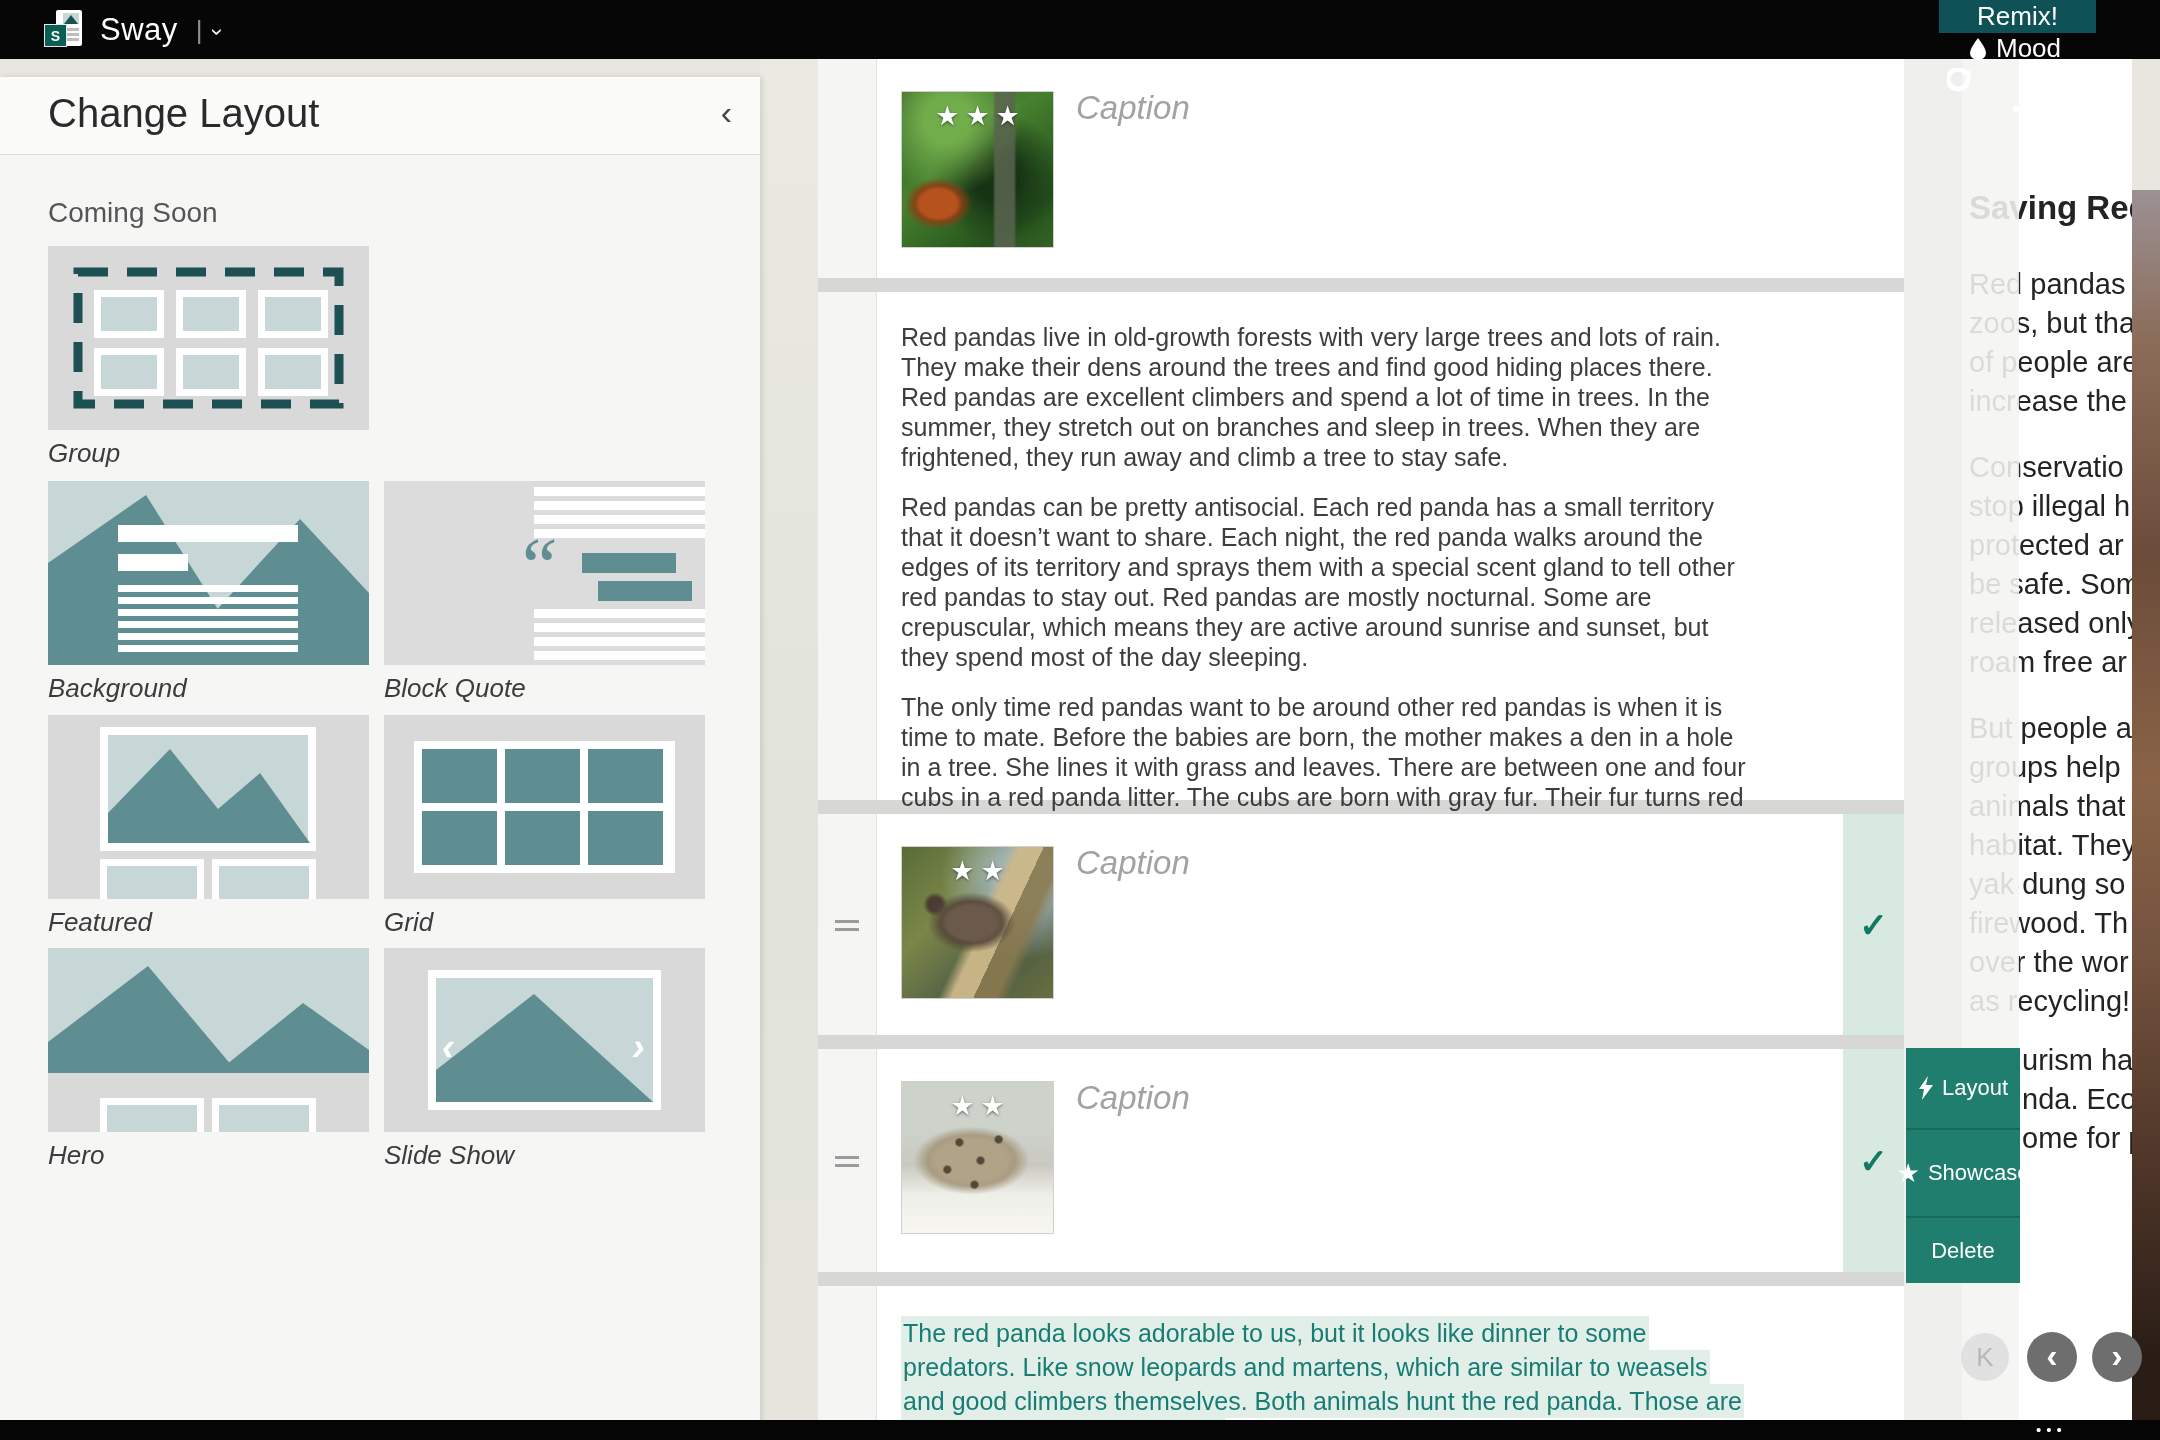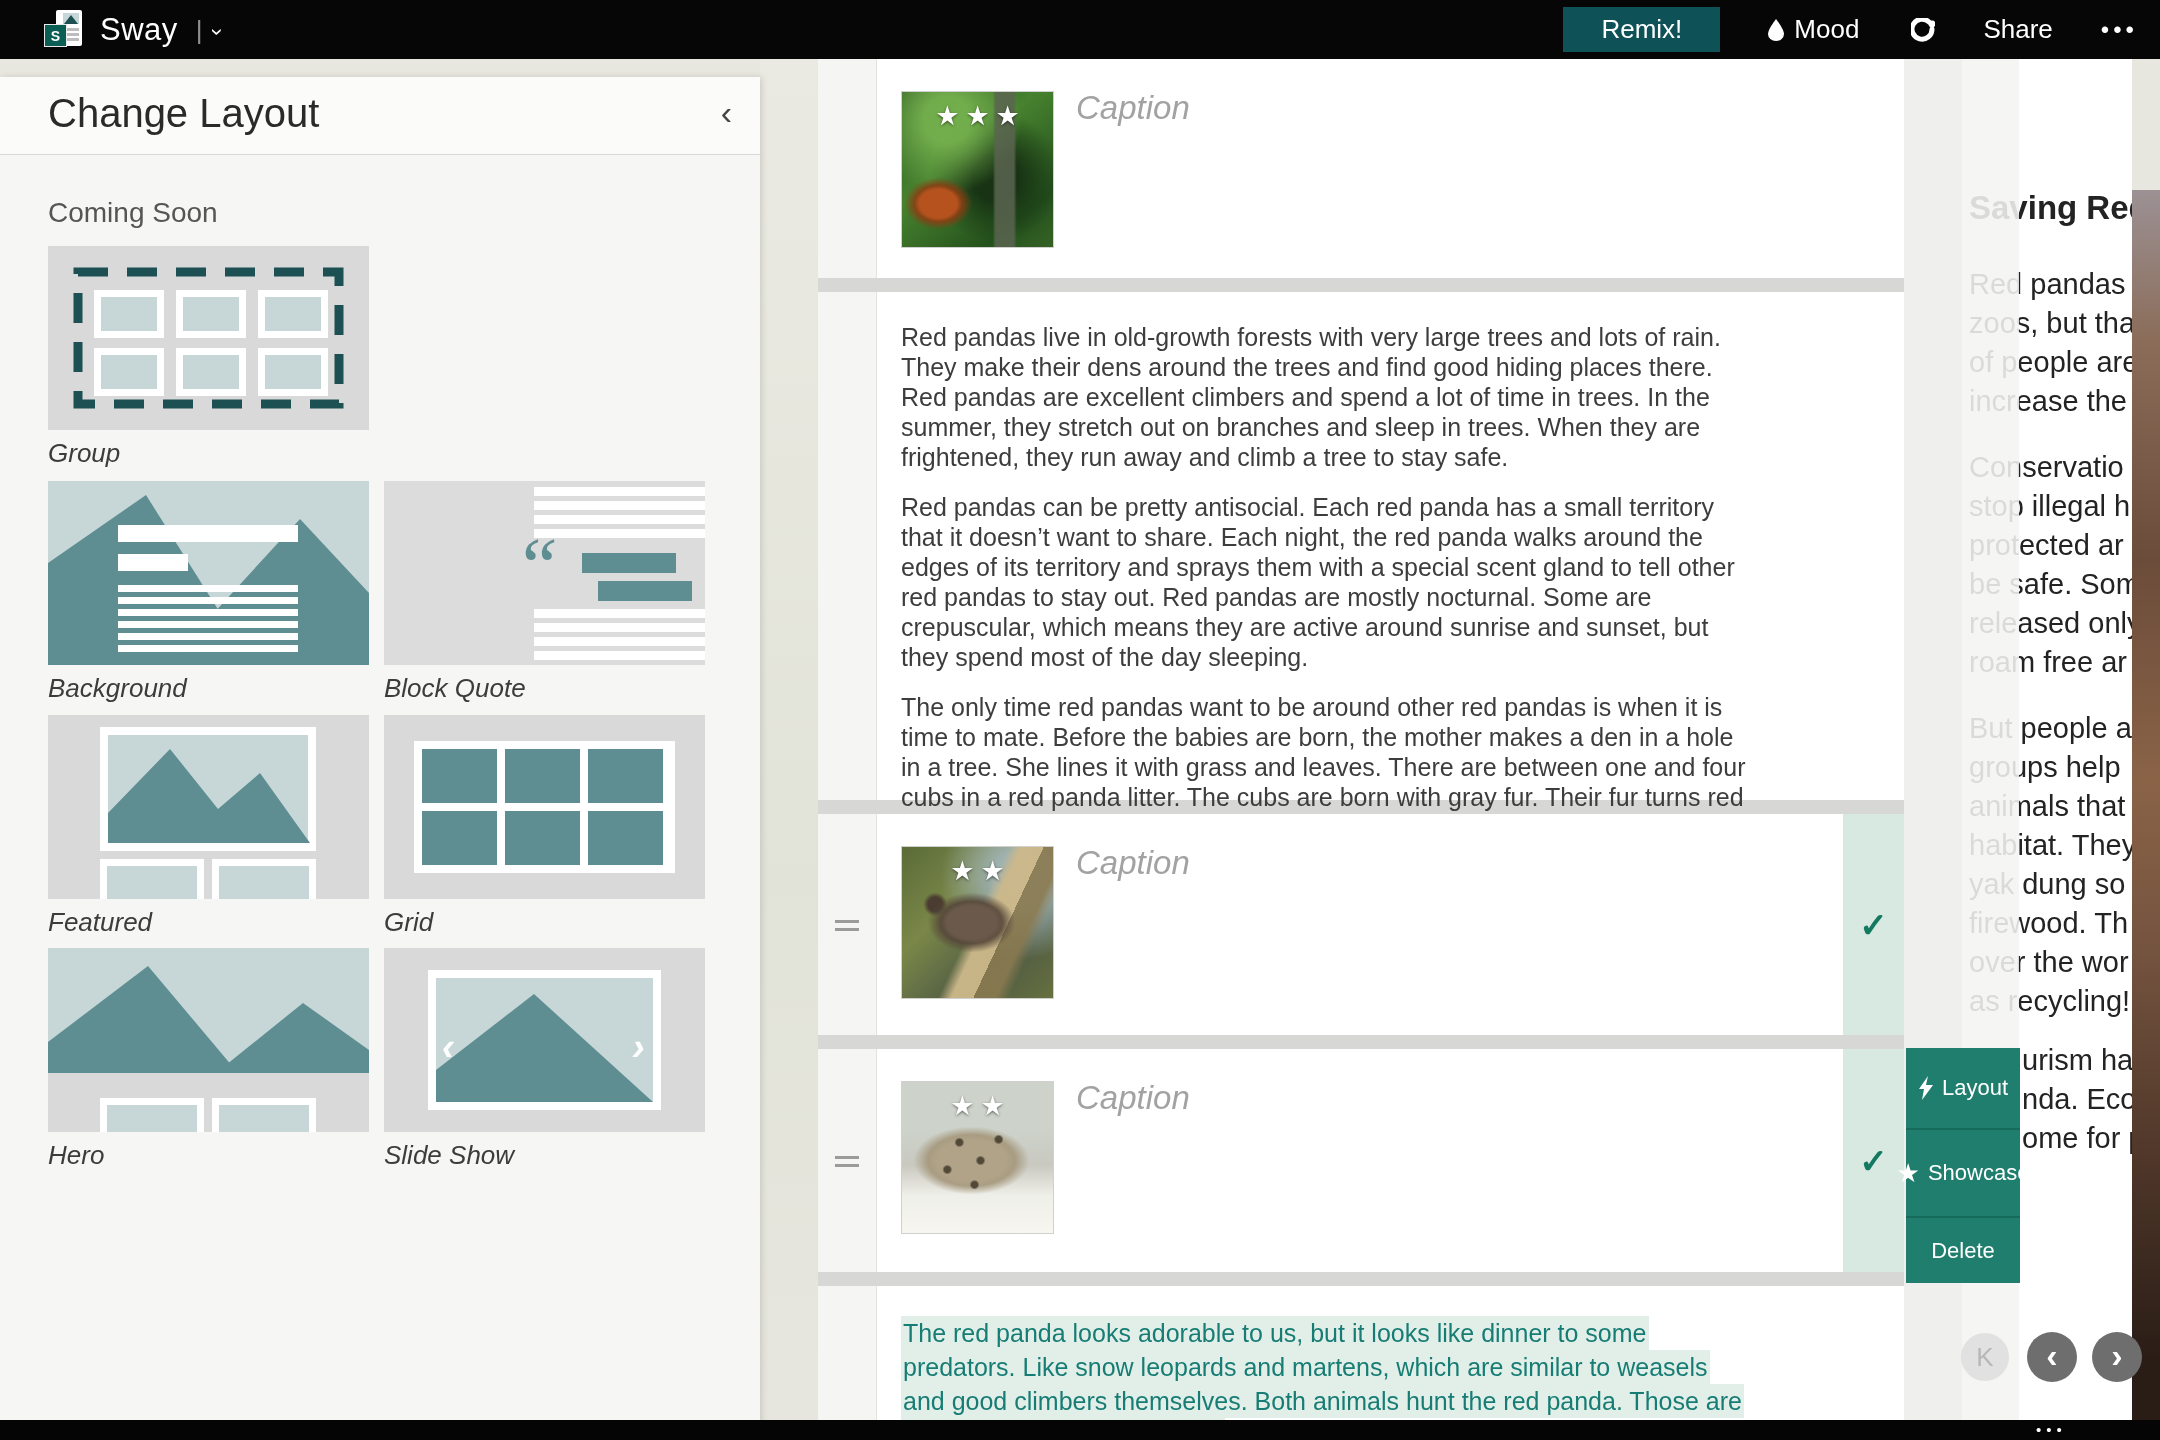--- a/index.html
+++ b/index.html
@@ -11,21 +11,21 @@
   .topbar{position:absolute;left:0;top:0;width:2160px;height:59px;background:#060606;z-index:20;}
   .logo-group{position:absolute;left:44px;top:8px;height:44px;display:flex;align-items:center;gap:12px;}
   .logo{position:relative;width:44px;height:44px;}
   .logo .page{position:absolute;left:12px;top:2px;width:26px;height:36px;background:#fff;border-radius:2px;}
   .logo .page svg{position:absolute;left:2px;top:2px;}
   .logo .badge{position:absolute;left:0;top:16px;width:21px;height:21px;background:#0b5e54;border:1px solid #e8e8e8;
                color:#fff;font-size:14px;font-weight:bold;display:flex;align-items:center;justify-content:center;}
   .app-name{color:#fff;font-size:31px;font-weight:300;letter-spacing:.5px;}
   .top-sep{color:rgba(255,255,255,.55);font-size:26px;font-weight:100;margin-left:6px;}
   .chev-down{display:inline-block;color:#fff;font-size:22px;transform:rotate(90deg);margin-left:-2px;margin-top:4px;}
-  .topbar-right{position:absolute;right:0;top:0;height:59px;display:flex;align-items:center;}
+  .topbar-right{position:absolute;right:16px;top:0;height:59px;display:flex;align-items:center;flex-direction:column;}
   .remix-btn{width:157px;height:45px;background:#0e5258;border:none;color:#fff;font-size:26px;font-weight:300;
              font-family:"Liberation Sans",sans-serif;margin-right:48px;cursor:pointer;}
   .tb-item{display:flex;align-items:center;gap:10px;color:#fff;font-size:26px;font-weight:300;cursor:pointer;}
   .tb-mood{margin-right:52px;}
   .tb-share{margin-right:48px;gap:48px;}
   .tb-more{color:#fff;font-size:24px;letter-spacing:4px;margin-right:22px;cursor:pointer;}
 
   
   .layout-panel{position:absolute;left:0;top:77px;width:760px;height:1361px;background:#f6f6f5;
                 box-shadow:2px 0 6px rgba(0,0,0,.12);z-index:10;}

